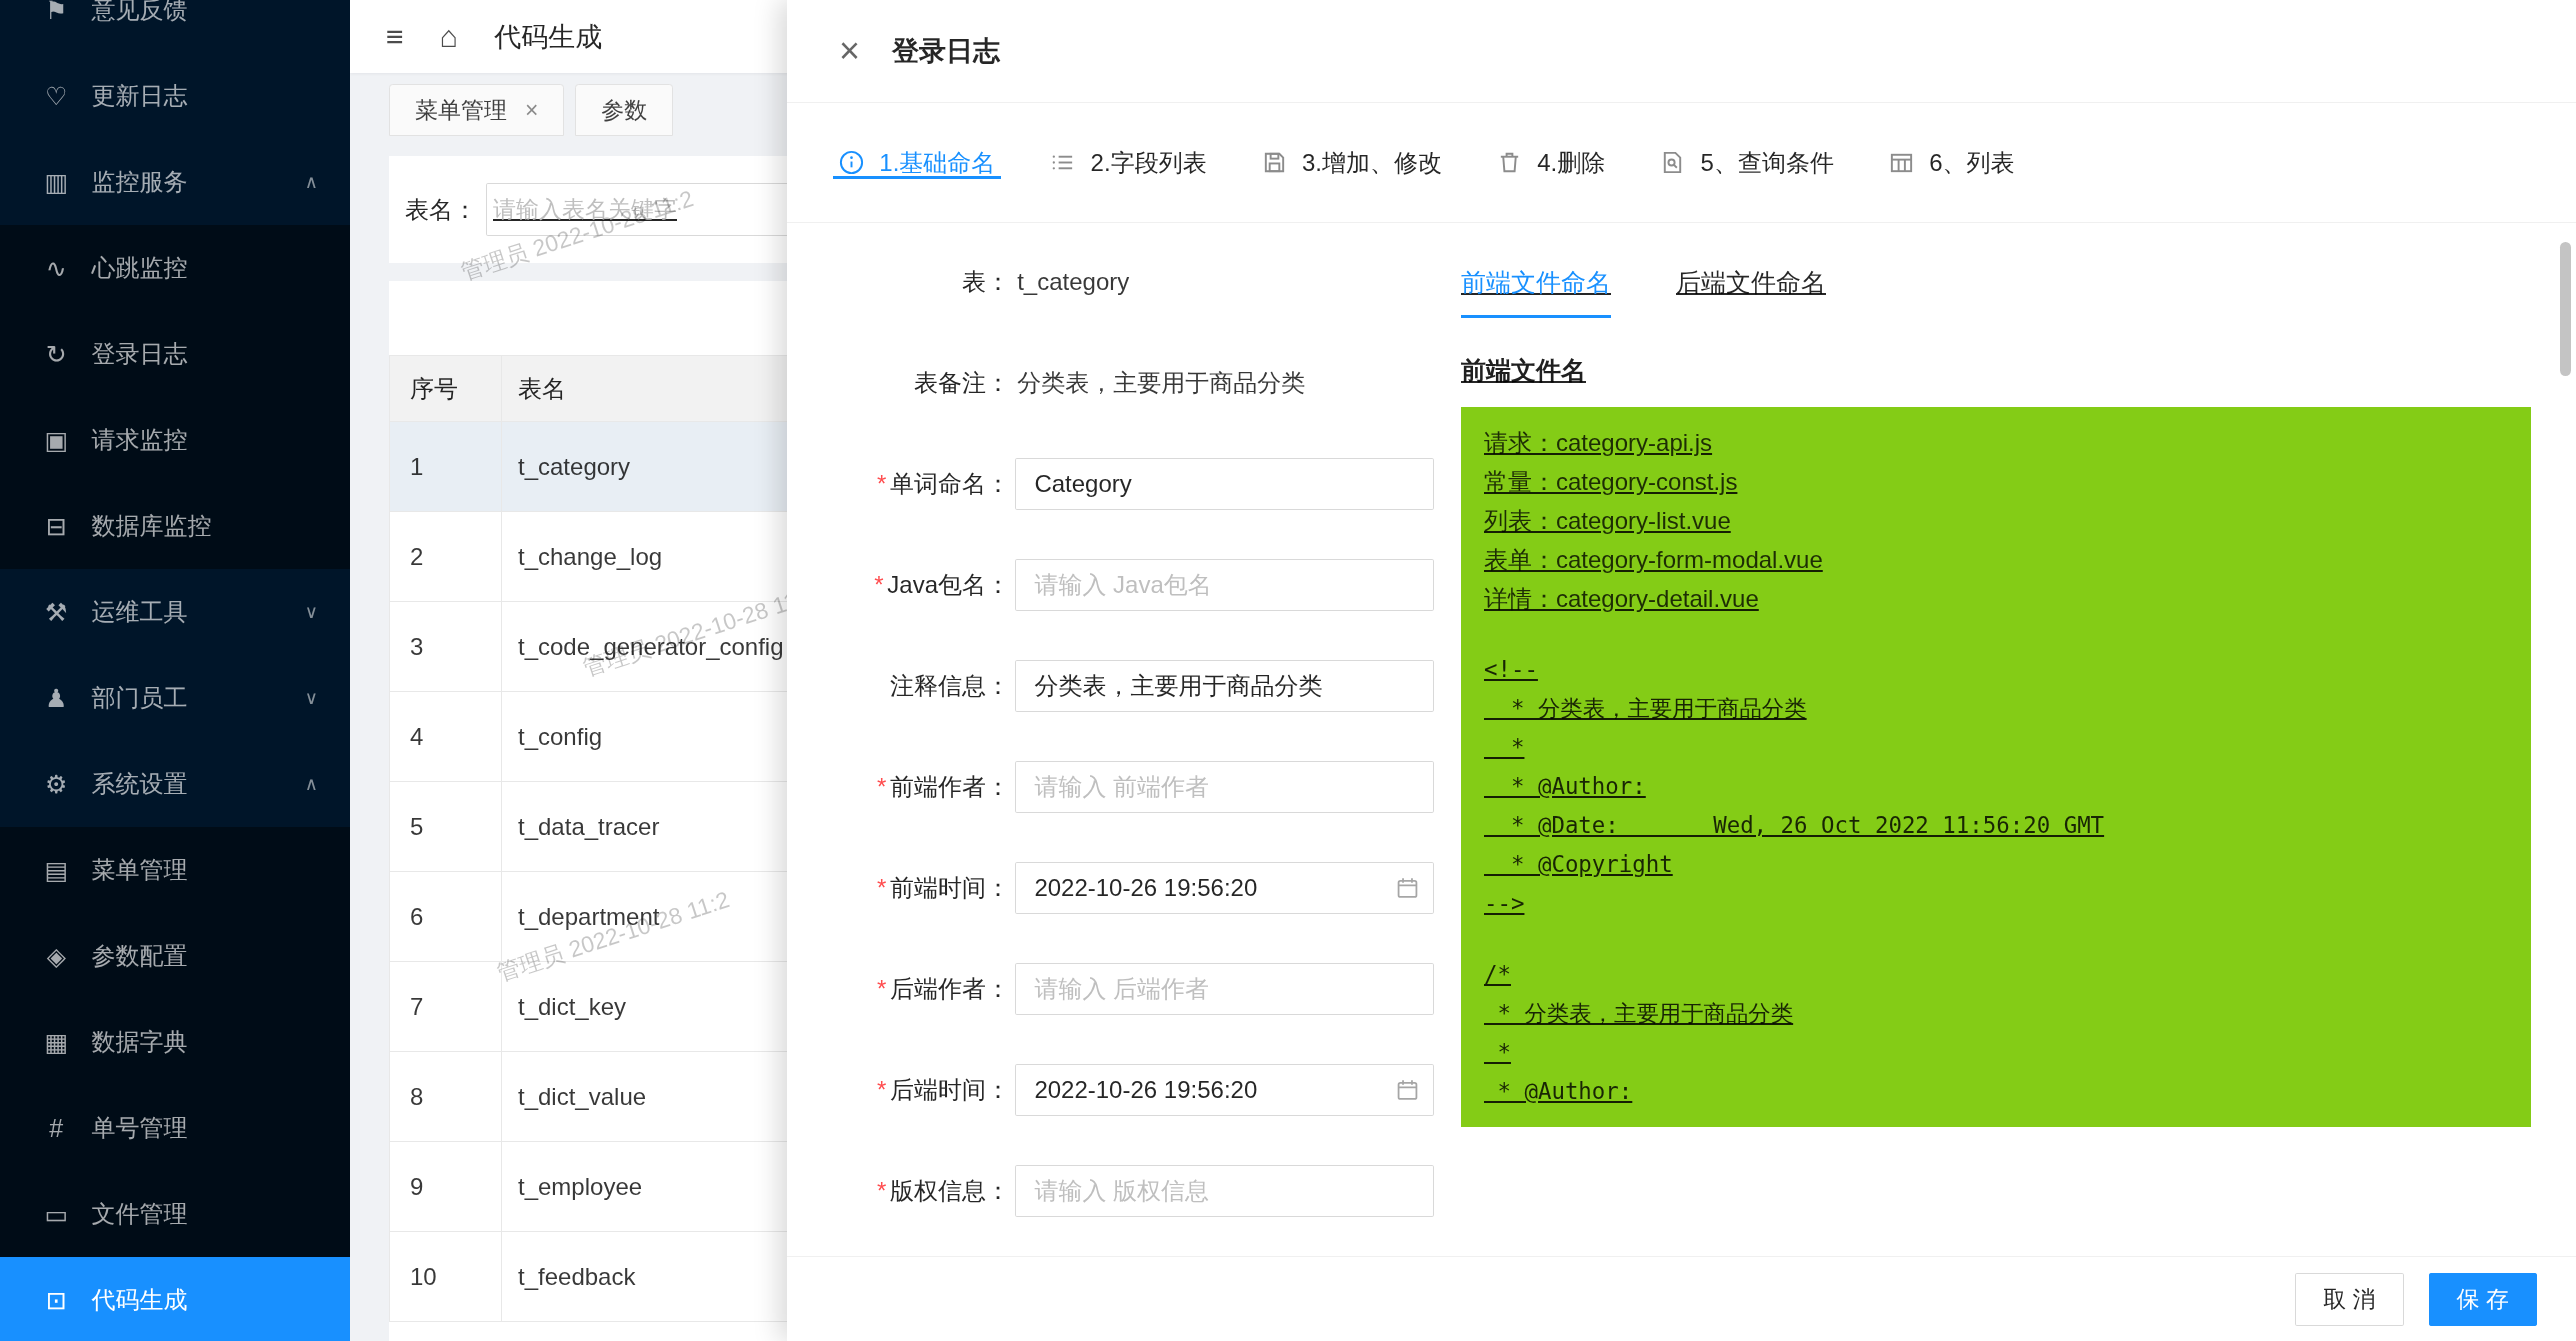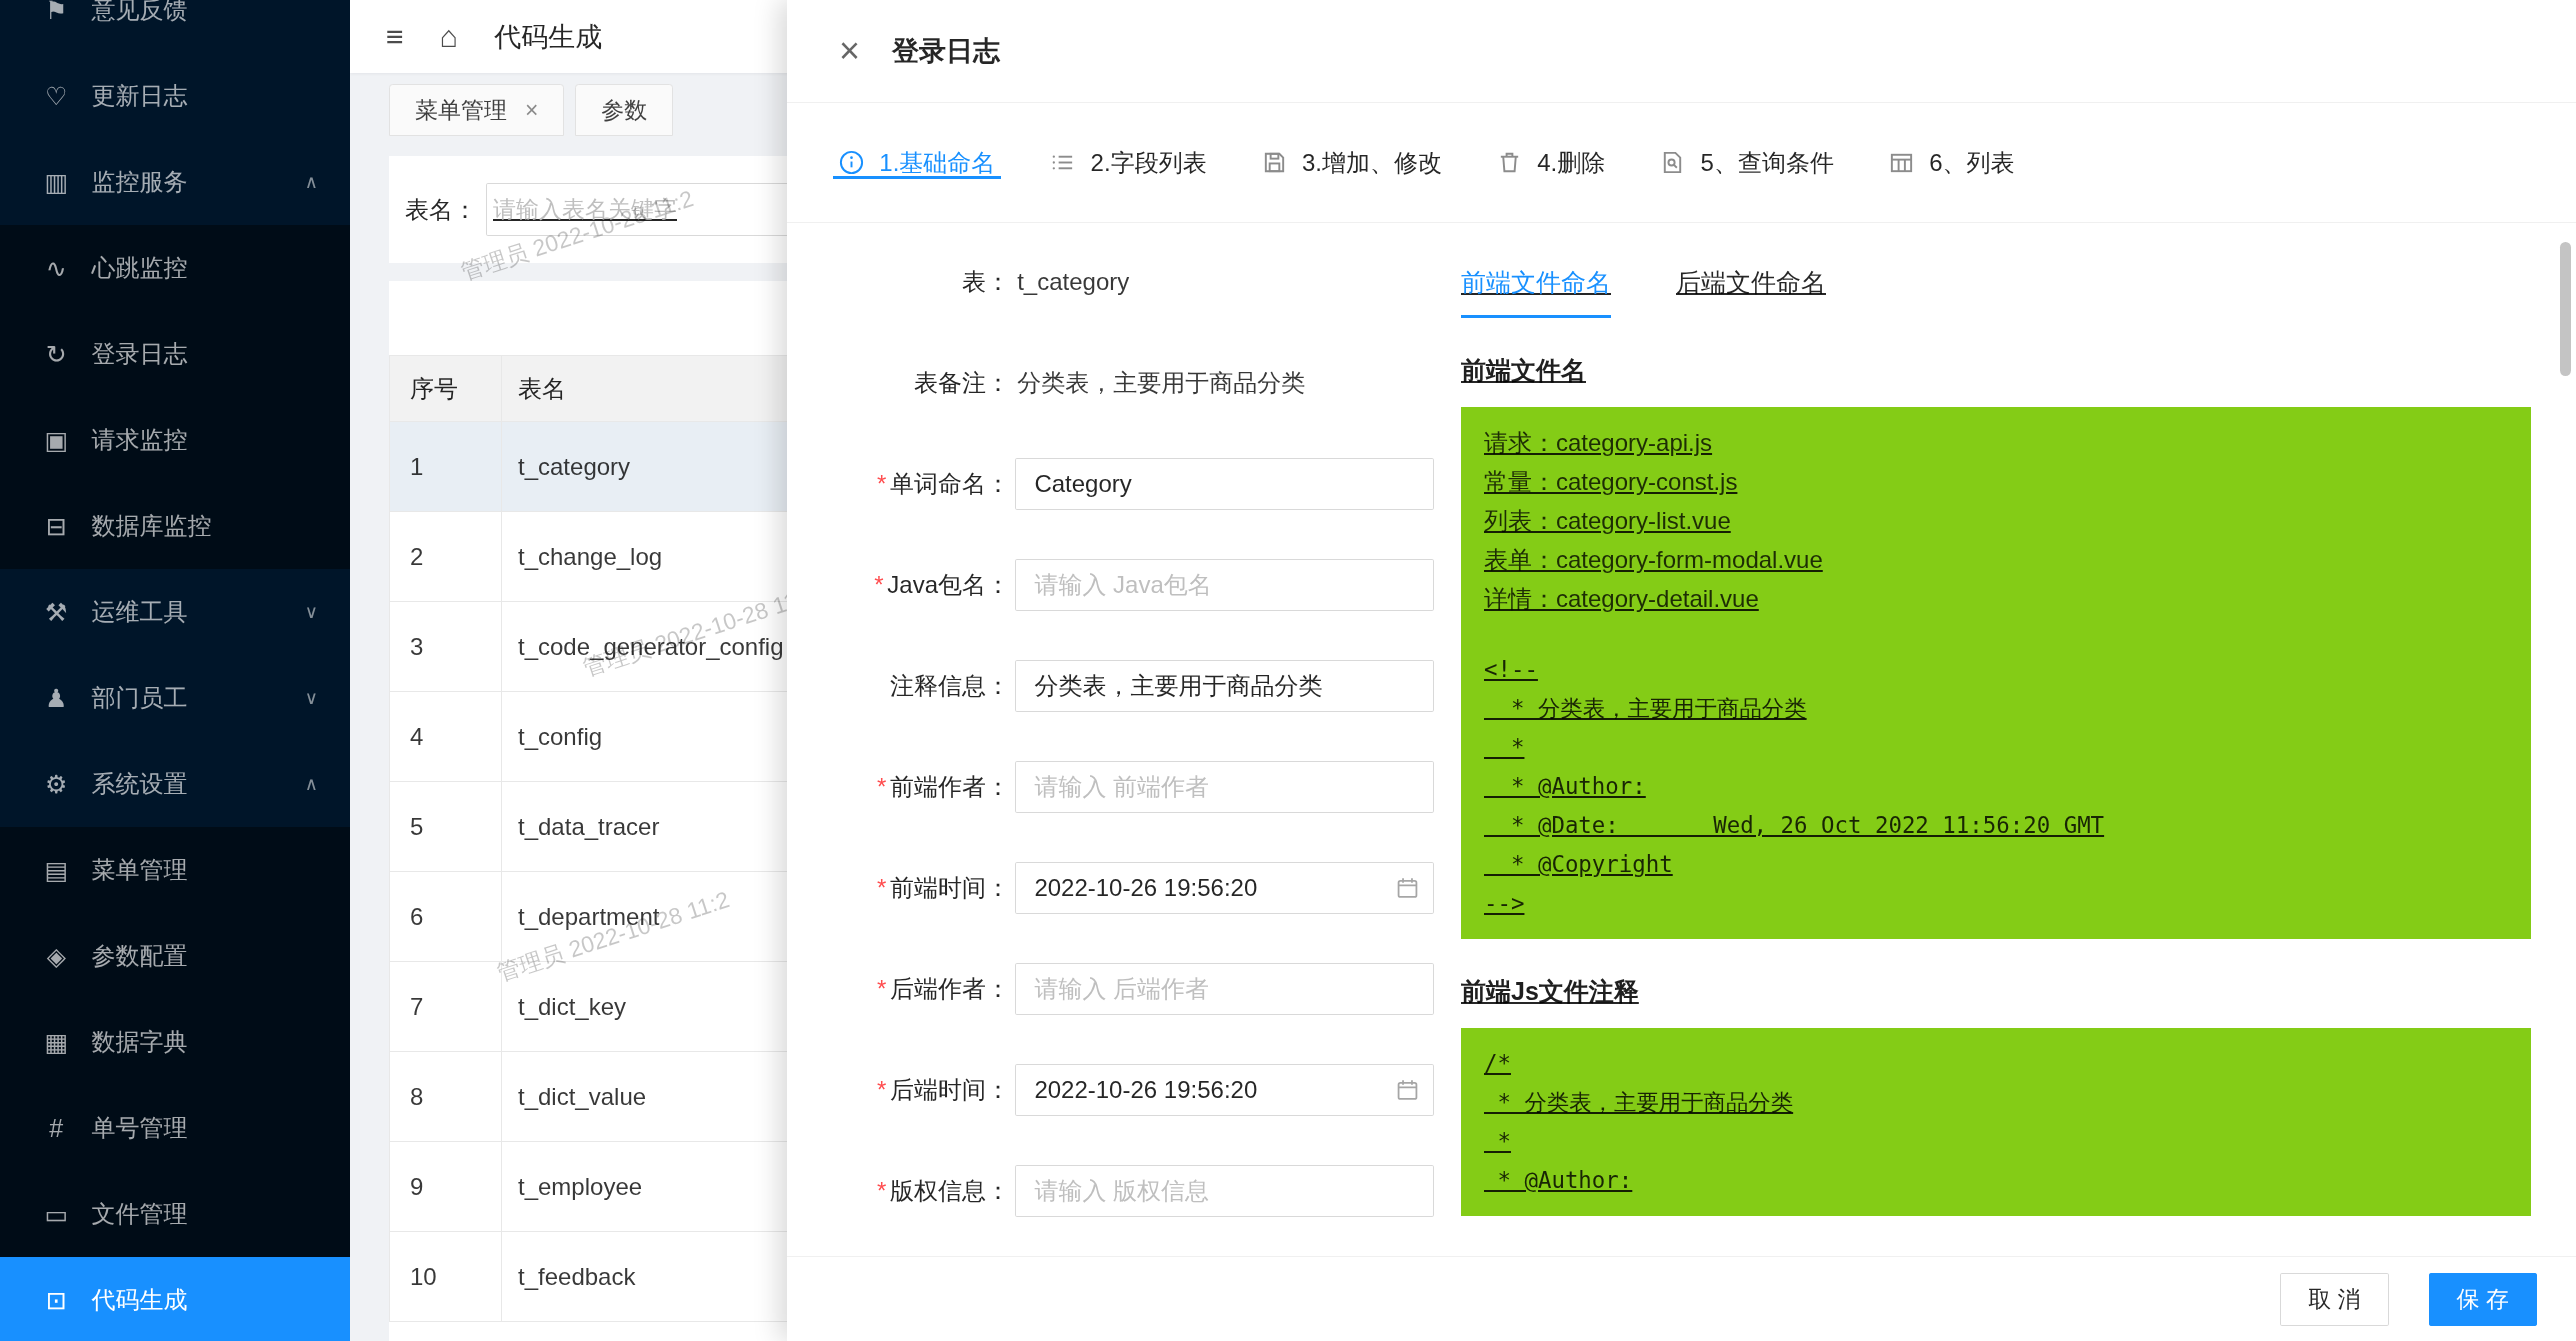--- a/index.html
+++ b/index.html
@@ -86,21 +86,21 @@
   .ptab{font-size:25px;padding-bottom:16px;border-bottom:3.6px solid transparent;color:rgba(0,0,0,0.85);cursor:pointer;}
   .ptab.active{color:#1890ff;border-bottom-color:#1890ff;}
   .section-title{font-size:25px;font-weight:700;margin:36px 0 20px;color:rgba(0,0,0,0.88);}
   .gray-box{background:#84cc16;padding:16px 23px;font-size:24px;line-height:39px;color:rgba(0,0,0,0.78);}
   .gray-box ul{margin:0;padding:0;list-style:none;}
   .code-box pre{margin:0;font-family:"DejaVu Sans Mono",monospace;font-size:22.4px;line-height:39px;white-space:pre;color:rgba(0,0,0,0.82);}
 
   .drawer-scrollbar{position:absolute;right:5.4px;top:242px;width:10.8px;height:134px;background:#c4c4c4;border-radius:5.4px;cursor:pointer;}
 
   .drawer-footer{height:84px;flex:none;border-top:0.9px solid #f0f0f0;display:flex;align-items:center;
-    justify-content:flex-end;gap:40px;padding-right:39px;background:#fff;}
+    justify-content:flex-end;gap:25px;padding-right:39px;background:#fff;}
   .btn{height:53px;padding:0 27px;border-radius:1.8px;font-size:23px;display:flex;align-items:center;cursor:pointer;
     font-family:"Liberation Sans",sans-serif;}
   .btn-cancel{background:#fff;border:0.9px solid #d9d9d9;color:rgba(0,0,0,0.85);}
   .btn-save{background:#1890ff;border:0.9px solid #1890ff;color:#fff;}
 </style>
 </head>
 <body>
 
 <div id="screen">
 
@@ -486,21 +486,20 @@
         <div class="gray-box code-box">
           <pre>&lt;!--
   * 分类表，主要用于商品分类
   *
   * @Author:
   * @Date:       Wed, 26 Oct 2022 11:56:20 GMT
   * @Copyright
 --&gt;</pre>
         </div>
 
-        <div class="section-title">前端Js文件注释</div>
         <div class="gray-box code-box">
           <pre>/*
  * 分类表，主要用于商品分类
  *
  * @Author:</pre>
         </div>
       </div>
     </div>
 
     <div class="drawer-scrollbar"></div>

